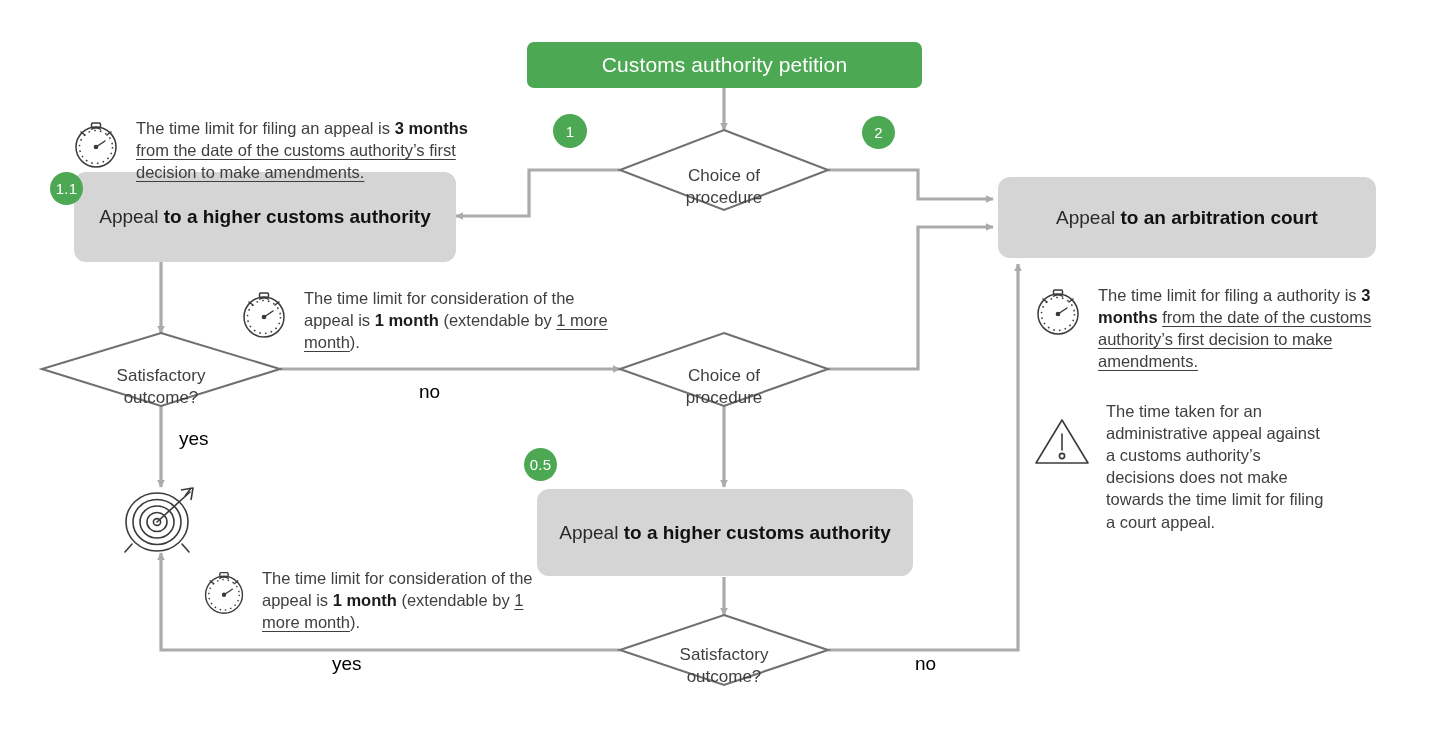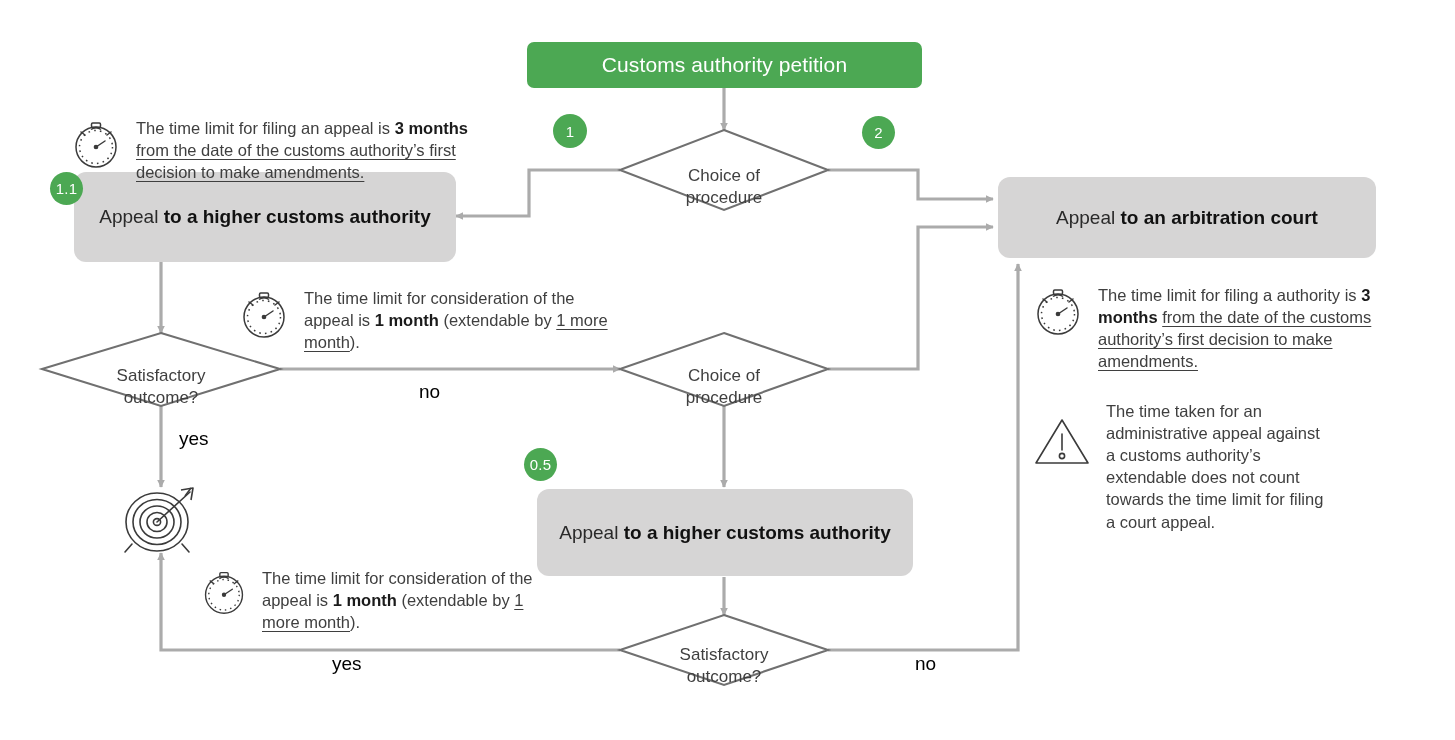--- a/index.html
+++ b/index.html
@@ -295,16 +295,16 @@
   </div>
 
   <div class="note" style="left:1032px; top:400px; width:300px;">
     <span class="note-icon" style="margin-top:14px;">
       <svg viewBox="0 0 60 54" width="60" height="54" fill="none" stroke="#3b3b3b" stroke-width="1.6">
         <path d="M30,6 L56,49 L4,49 Z" stroke-linejoin="round"></path>
         <path d="M30,20 L30,36" stroke-linecap="round"></path>
         <circle cx="30" cy="42" r="2.6"></circle>
       </svg>
     </span>
-    <span class="note-text">The time taken for an administrative appeal against a customs authority’s extendable does not count towards the time limit for filing a court appeal.</span>
+    <span class="note-text">The time taken for an administrative appeal against a customs authority’s decisions does not make towards the time limit for filing a court appeal.</span>
   </div>
 
 </div>
 
 </body></html>

